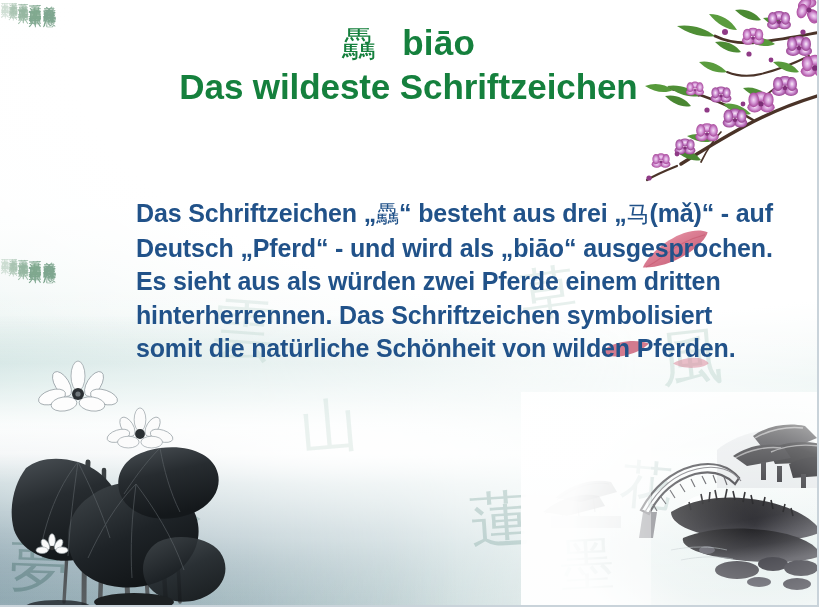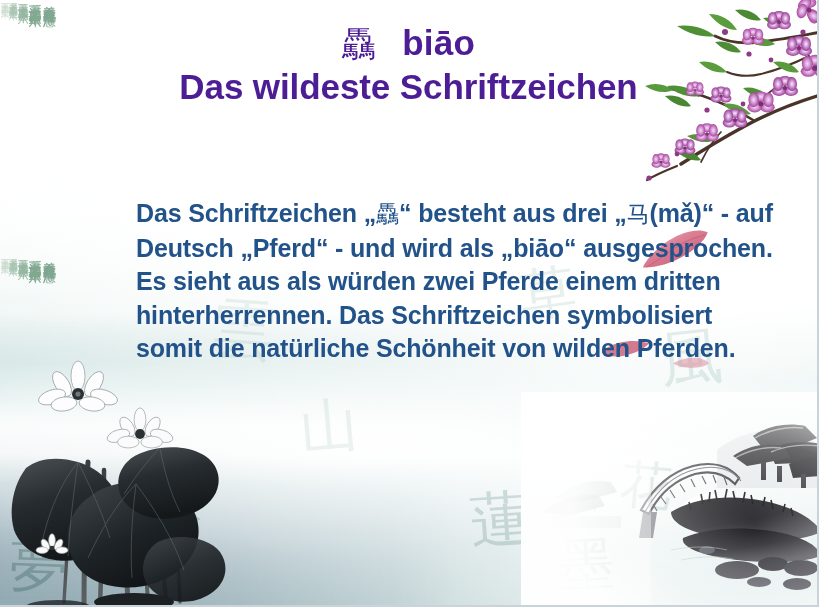--- a/index.html
+++ b/index.html
@@ -126,21 +126,21 @@
   .lotus svg{display:block;width:100%;height:100%;}
 
   
   .landscape{position:absolute;right:-4px;bottom:-2px;width:300px;height:215px;}
   .landscape svg{display:block;width:100%;height:100%;}
 
   
   .title-block{
     position:absolute;left:0;right:0;top:22px;
     text-align:center;
-    color:#4c1d95;
+    color:#15803d;
     font-weight:bold;
     z-index:6;
   }
   .title-line1{
     font-size:35px;line-height:42px;
     letter-spacing:.2px;
     white-space:nowrap;
   }
   .title-line1 .han{
     font-family:"DejaVu Sans","Liberation Serif",serif;

